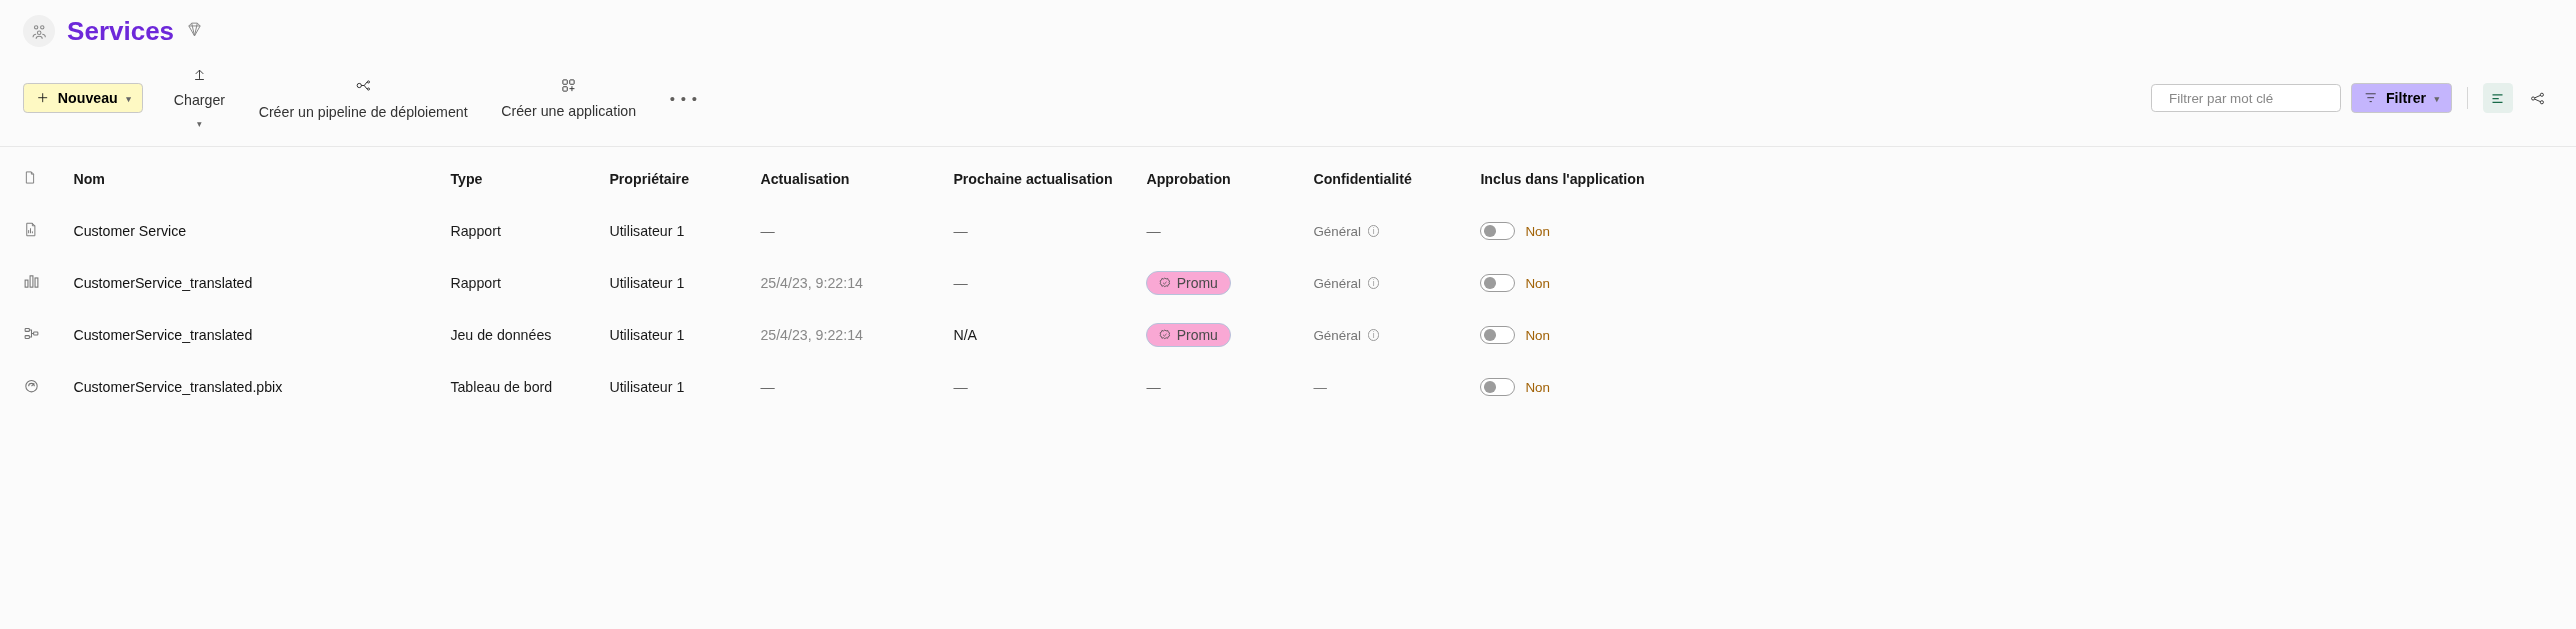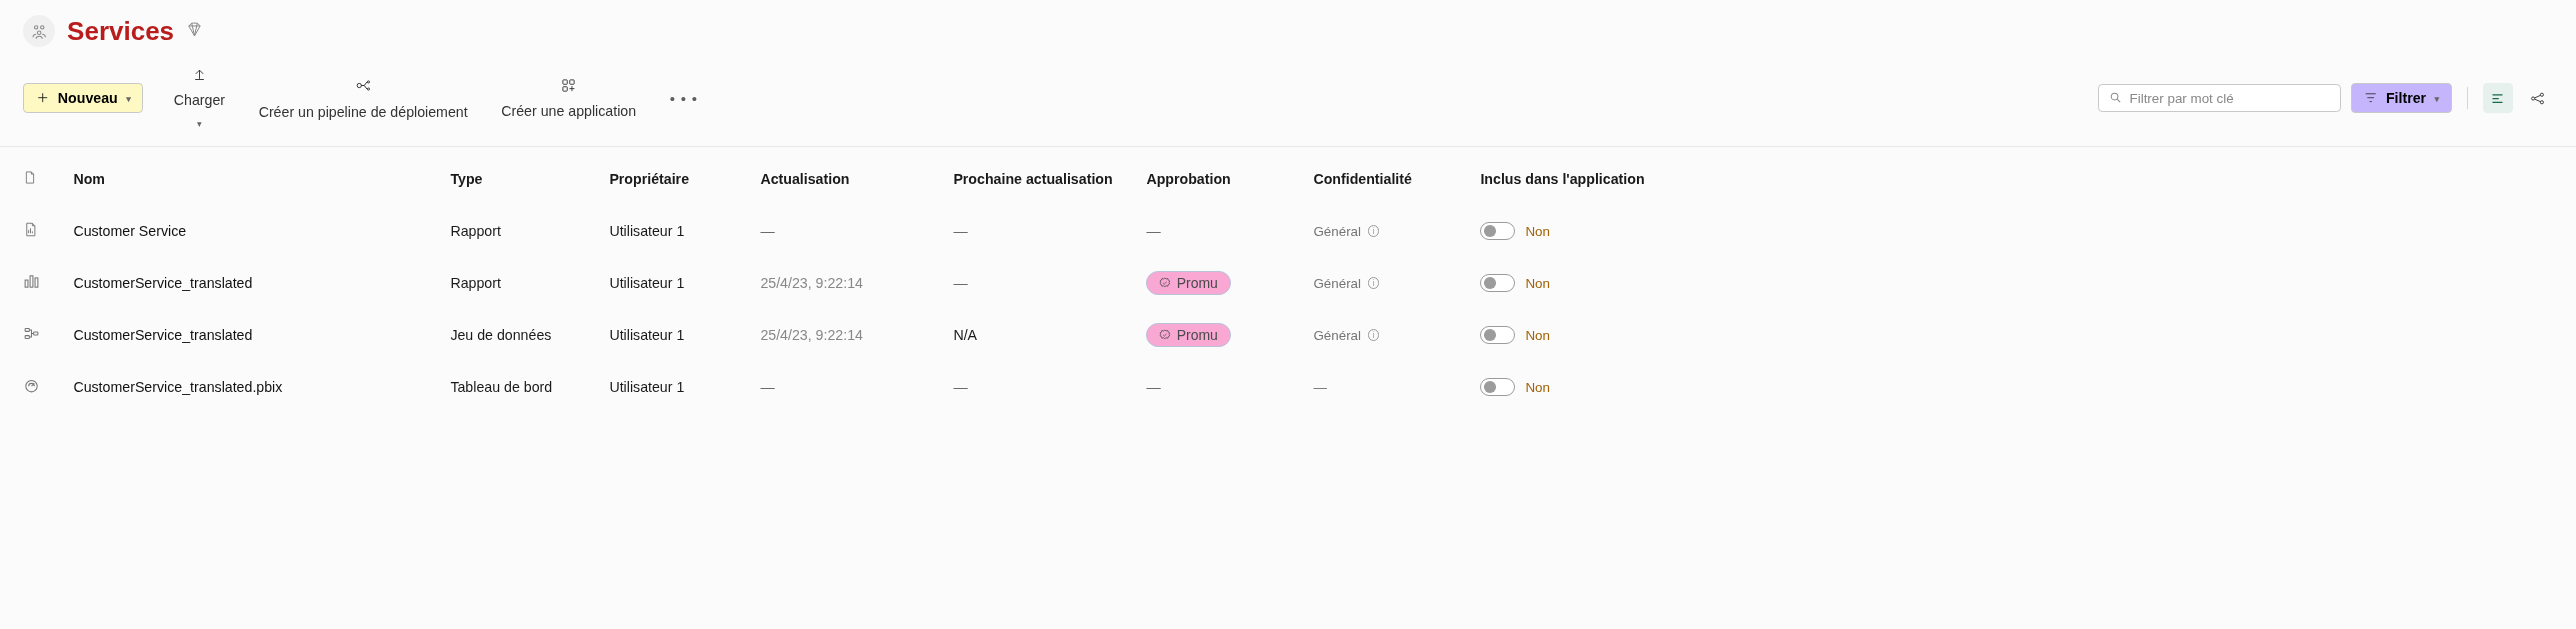--- a/index.html
+++ b/index.html
@@ -26,21 +26,21 @@
       border-radius: 50%;
       background: #f0f0f0;
       display: flex;
       align-items: center;
       justify-content: center;
       color: #666;
     }
     .page-title {
       font-size: 26px;
       font-weight: 600;
-      color: #b91c1c;
+      color: #6d28d9;
     }
     .diamond-icon {
       color: #888;
     }
     .toolbar {
       display: flex;
       align-items: center;
       padding: 8.4px 23.4px 11.7px 23.4px;
       gap: 25px;
       border-bottom: 0.8px solid #e8e8e8;
@@ -82,21 +82,21 @@
       flex-direction: column;
     }
     .search-input-wrapper {
       display: flex;
       align-items: center;
       border: 0.8px solid #c8c8c8;
       background: #fff;
       border-radius: 4.2px;
       padding: 5.9px 10px;
       gap: 6.7px;
-      width: 243px;
+      width: 190px;
     }
     .search-input-wrapper input {
       border: none;
       outline: none;
       font-size: 13.4px;
       flex: 1;
       color: #1a1a1a;
       background: transparent;
     }
     .search-input-wrapper input::placeholder { color: #888; }

